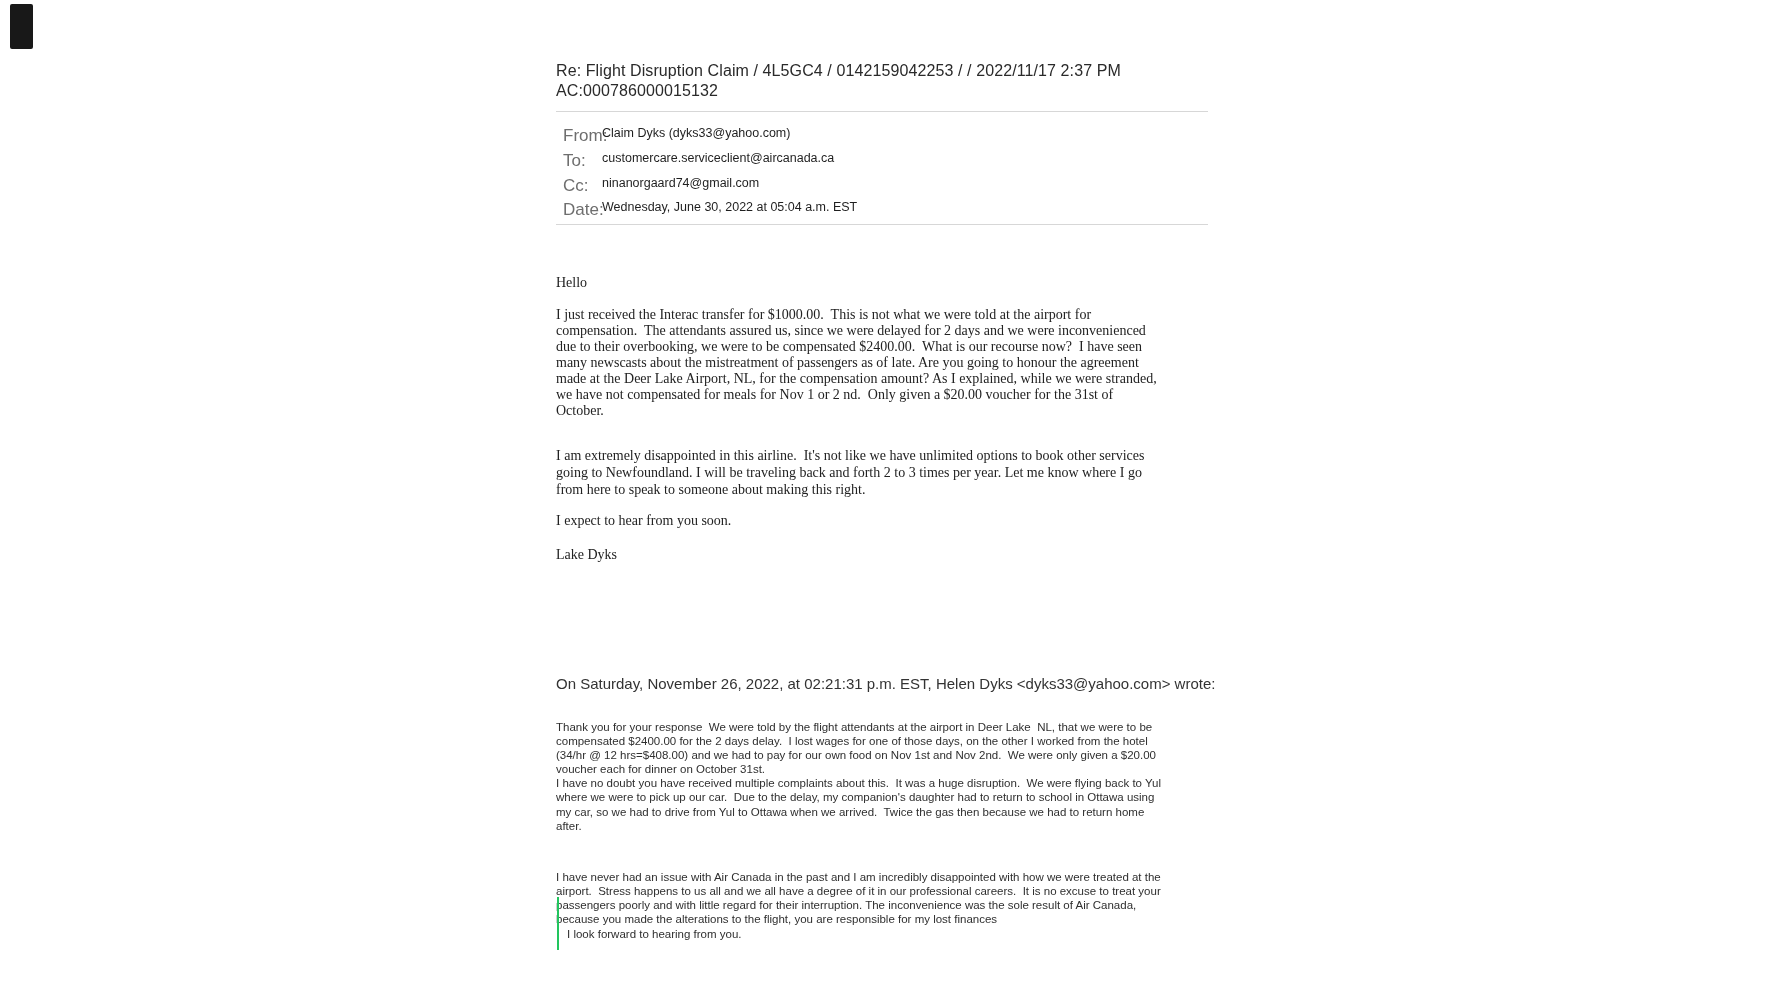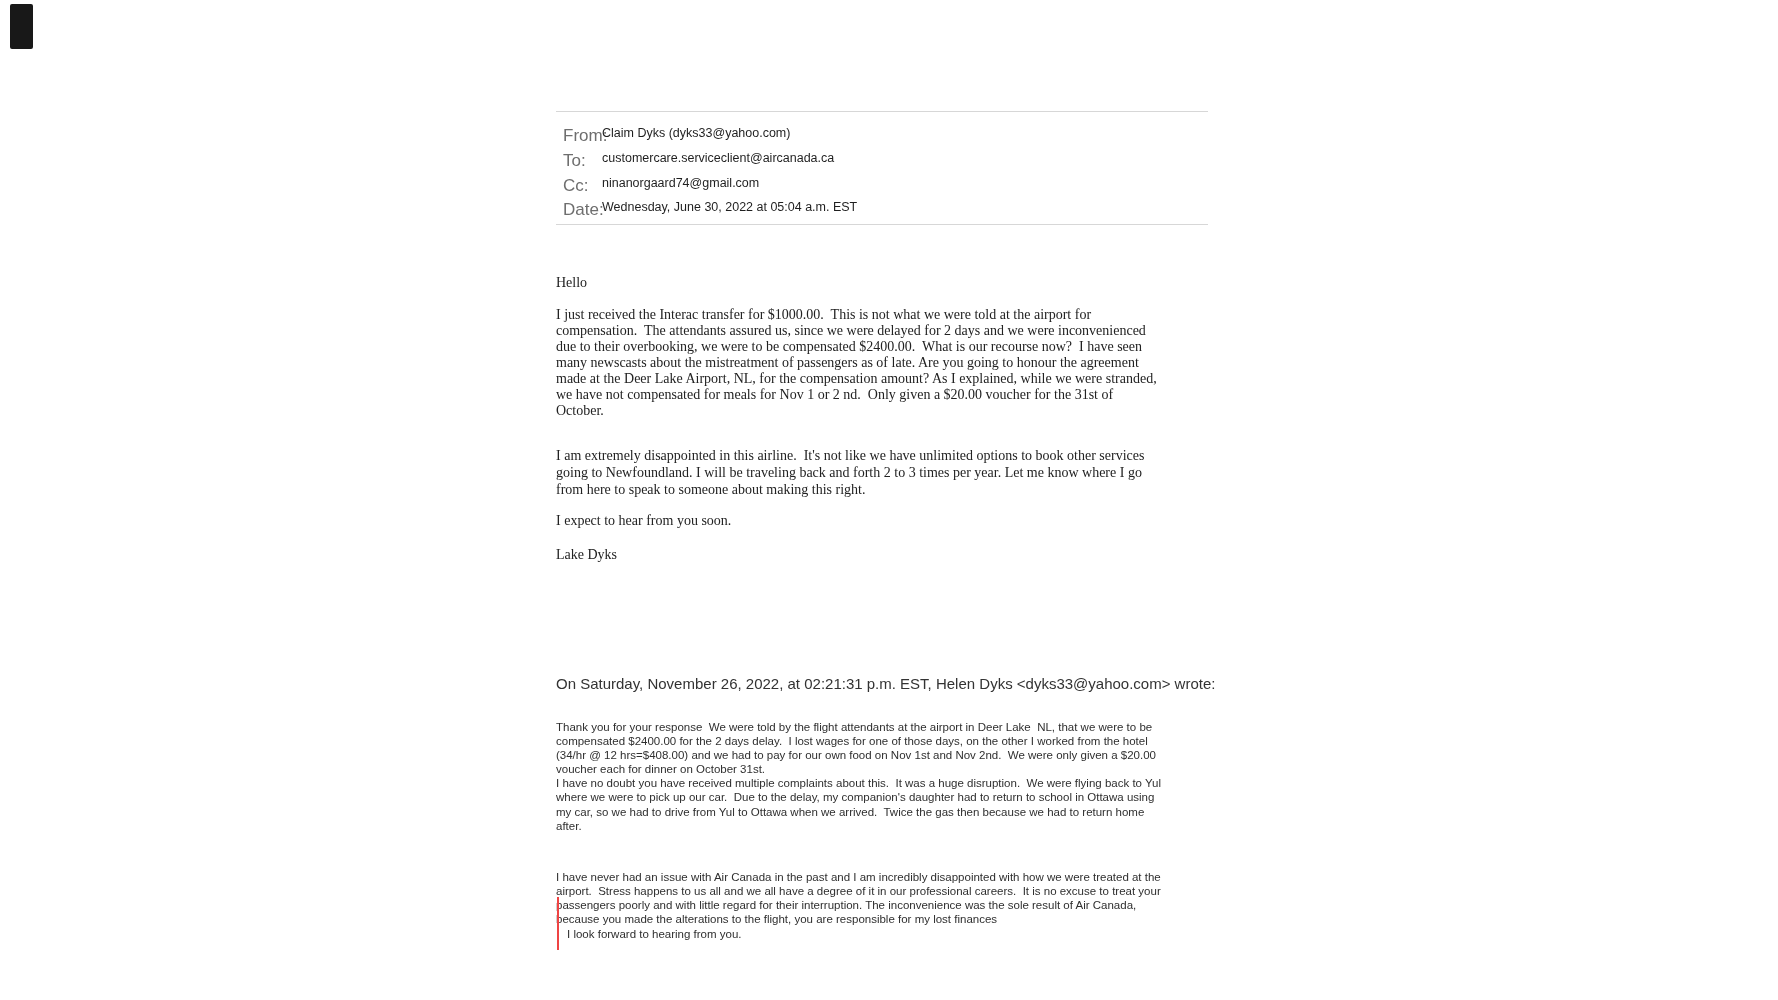--- a/index.html
+++ b/index.html
@@ -59,34 +59,38 @@
     font-size: 15px; color: #333333;
   }
   .qpara {
     font-size: 11.5px; line-height: 14.1px;
     color: #2f2f2f;
   }
   .qparaA { position: absolute; left: 0; top: 720px; }
   .qparaC { position: absolute; left: 0; top: 846px; margin-top: 24px; }
   .qclosing {
     position: absolute; left: 1px; top: 897px;
-    border-left: 2px solid #ef4444;
+    border-left: 2px solid #22c55e;
     padding: 27px 0 8px 8px;
   }
   .qclosing span { font-size: 11.5px; color: #2f2f2f; }
 </style>
 </head>
 <body>
 
 <div class="page">
 
   <div class="scan-artifact"></div>
 
   <div class="content">
 
+    <div class="subject">
+      <div>Re: Flight Disruption Claim / 4L5GC4 / 0142159042253 / / 2022/11/17 2:37 PM</div>
+      <div>AC:000786000015132</div>
+    </div>
 
     <div class="rule rule1"></div>
 
     <div class="meta">
       <div class="meta-row" style="top:0px">
         <span class="meta-label">From:</span>
         <span class="meta-value">Claim Dyks (dyks33@yahoo.com)</span>
       </div>
       <div class="meta-row" style="top:25px">
         <span class="meta-label">To:</span>

